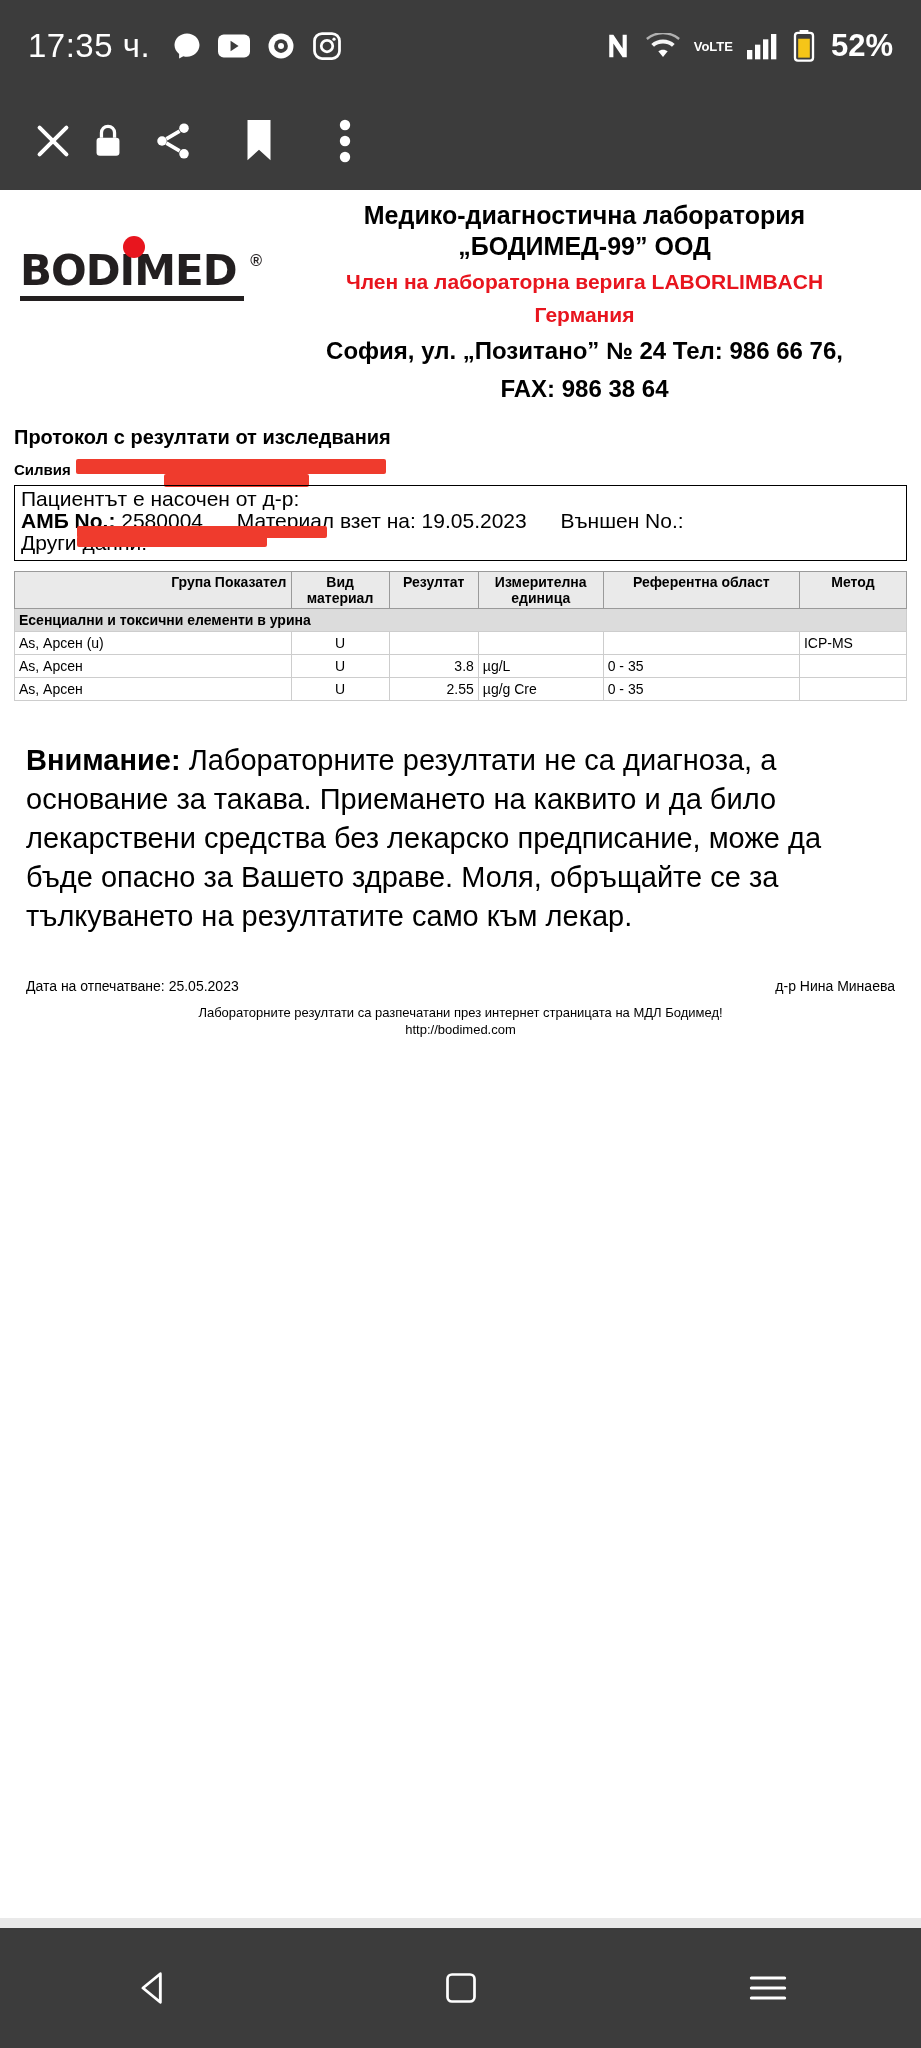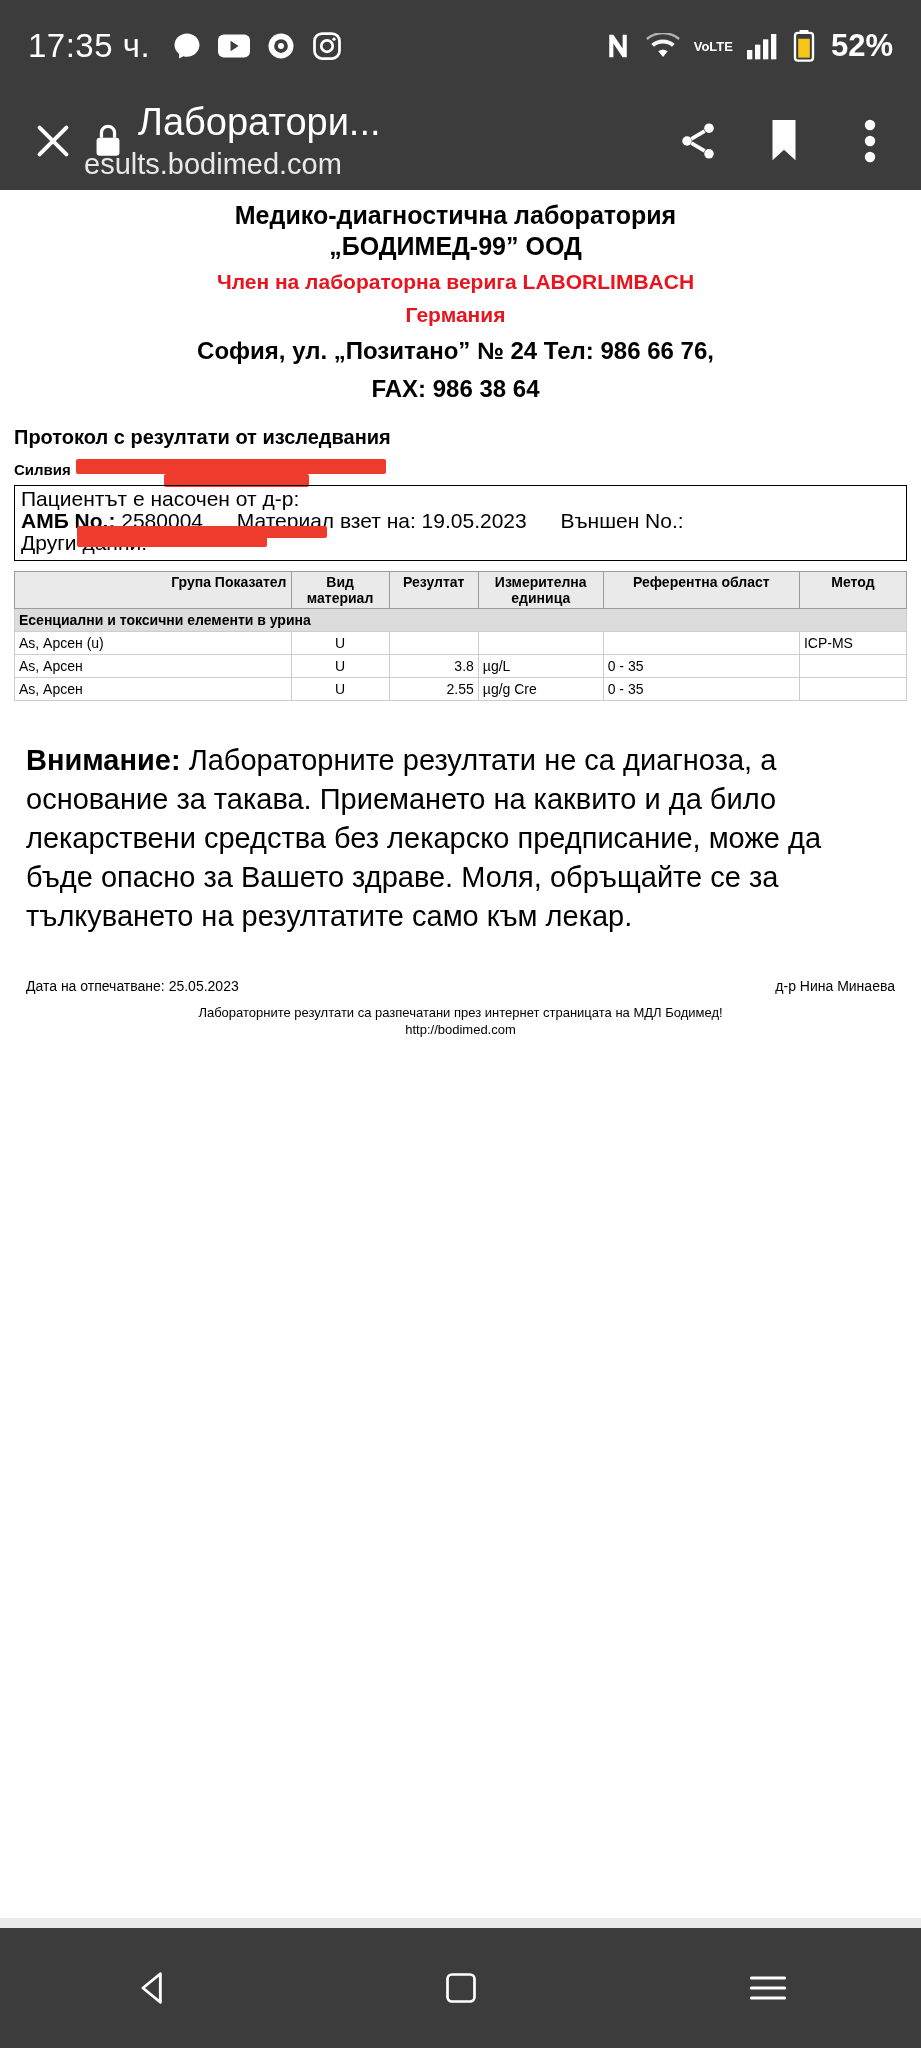--- a/index.html
+++ b/index.html
@@ -421,24 +421,20 @@
     <svg width="46" height="46" viewBox="0 0 24 24">
         <path stroke="#fff" stroke-width="2.1" stroke-linecap="round" d="M5 5l14 14M19 5L5 19"></path>
       </svg>
   </div>
   <div class="bb-lock">
     <svg width="30" height="36" viewBox="0 0 18 22">
       <rect x="2" y="9" width="14" height="11" rx="2" fill="#fff"></rect>
       <path d="M5 9V6a4 4 0 0 1 8 0v3" fill="none" stroke="#fff" stroke-width="2"></path>
     </svg>
   </div>
-  <div class="bb-titlewrap">
-    <div class="bb-title">Лаборатори...</div>
-    <div class="bb-url">esults.bodimed.com</div>
-  </div>
   <div class="bb-actions">
     <div class="bb-btn">
       <svg width="44" height="44" viewBox="0 0 24 24" fill="none" stroke="#fff" stroke-width="2">
         <circle cx="18" cy="5" r="2.6" fill="#fff" stroke="none"></circle>
         <circle cx="6" cy="12" r="2.6" fill="#fff" stroke="none"></circle>
         <circle cx="18" cy="19" r="2.6" fill="#fff" stroke="none"></circle>
         <path d="M8.4 10.8l7.2-4.2M8.4 13.2l7.2 4.2"></path>
       </svg>
     </div>
     <div class="bb-btn">
@@ -453,20 +449,28 @@
         <circle cx="3" cy="20" r="2.6" fill="#fff"></circle>
       </svg>
     </div>
   </div>
 </div>
 
 <div class="page">
   <div class="doc">
 
     <div class="header-row">
+      <div class="logo-cell">
+        <div class="logo">
+          <span class="logo-dot"></span>
+          <span class="logo-text">BODIMED</span>
+          <span class="logo-reg">®</span>
+          <div class="logo-underline"></div>
+        </div>
+      </div>
       <div class="header-text">
         <div class="h-line1">Медико-диагностична лаборатория</div>
         <div class="h-line1">„БОДИМЕД-99” ООД</div>
         <div class="h-red">Член на лабораторна верига LABORLIMBACH</div>
         <div class="h-red">Германия</div>
         <div class="h-addr">София, ул. „Позитано” № 24 Тел: 986 66 76,</div>
         <div class="h-addr">FAX: 986 38 64</div>
       </div>
     </div>
 

